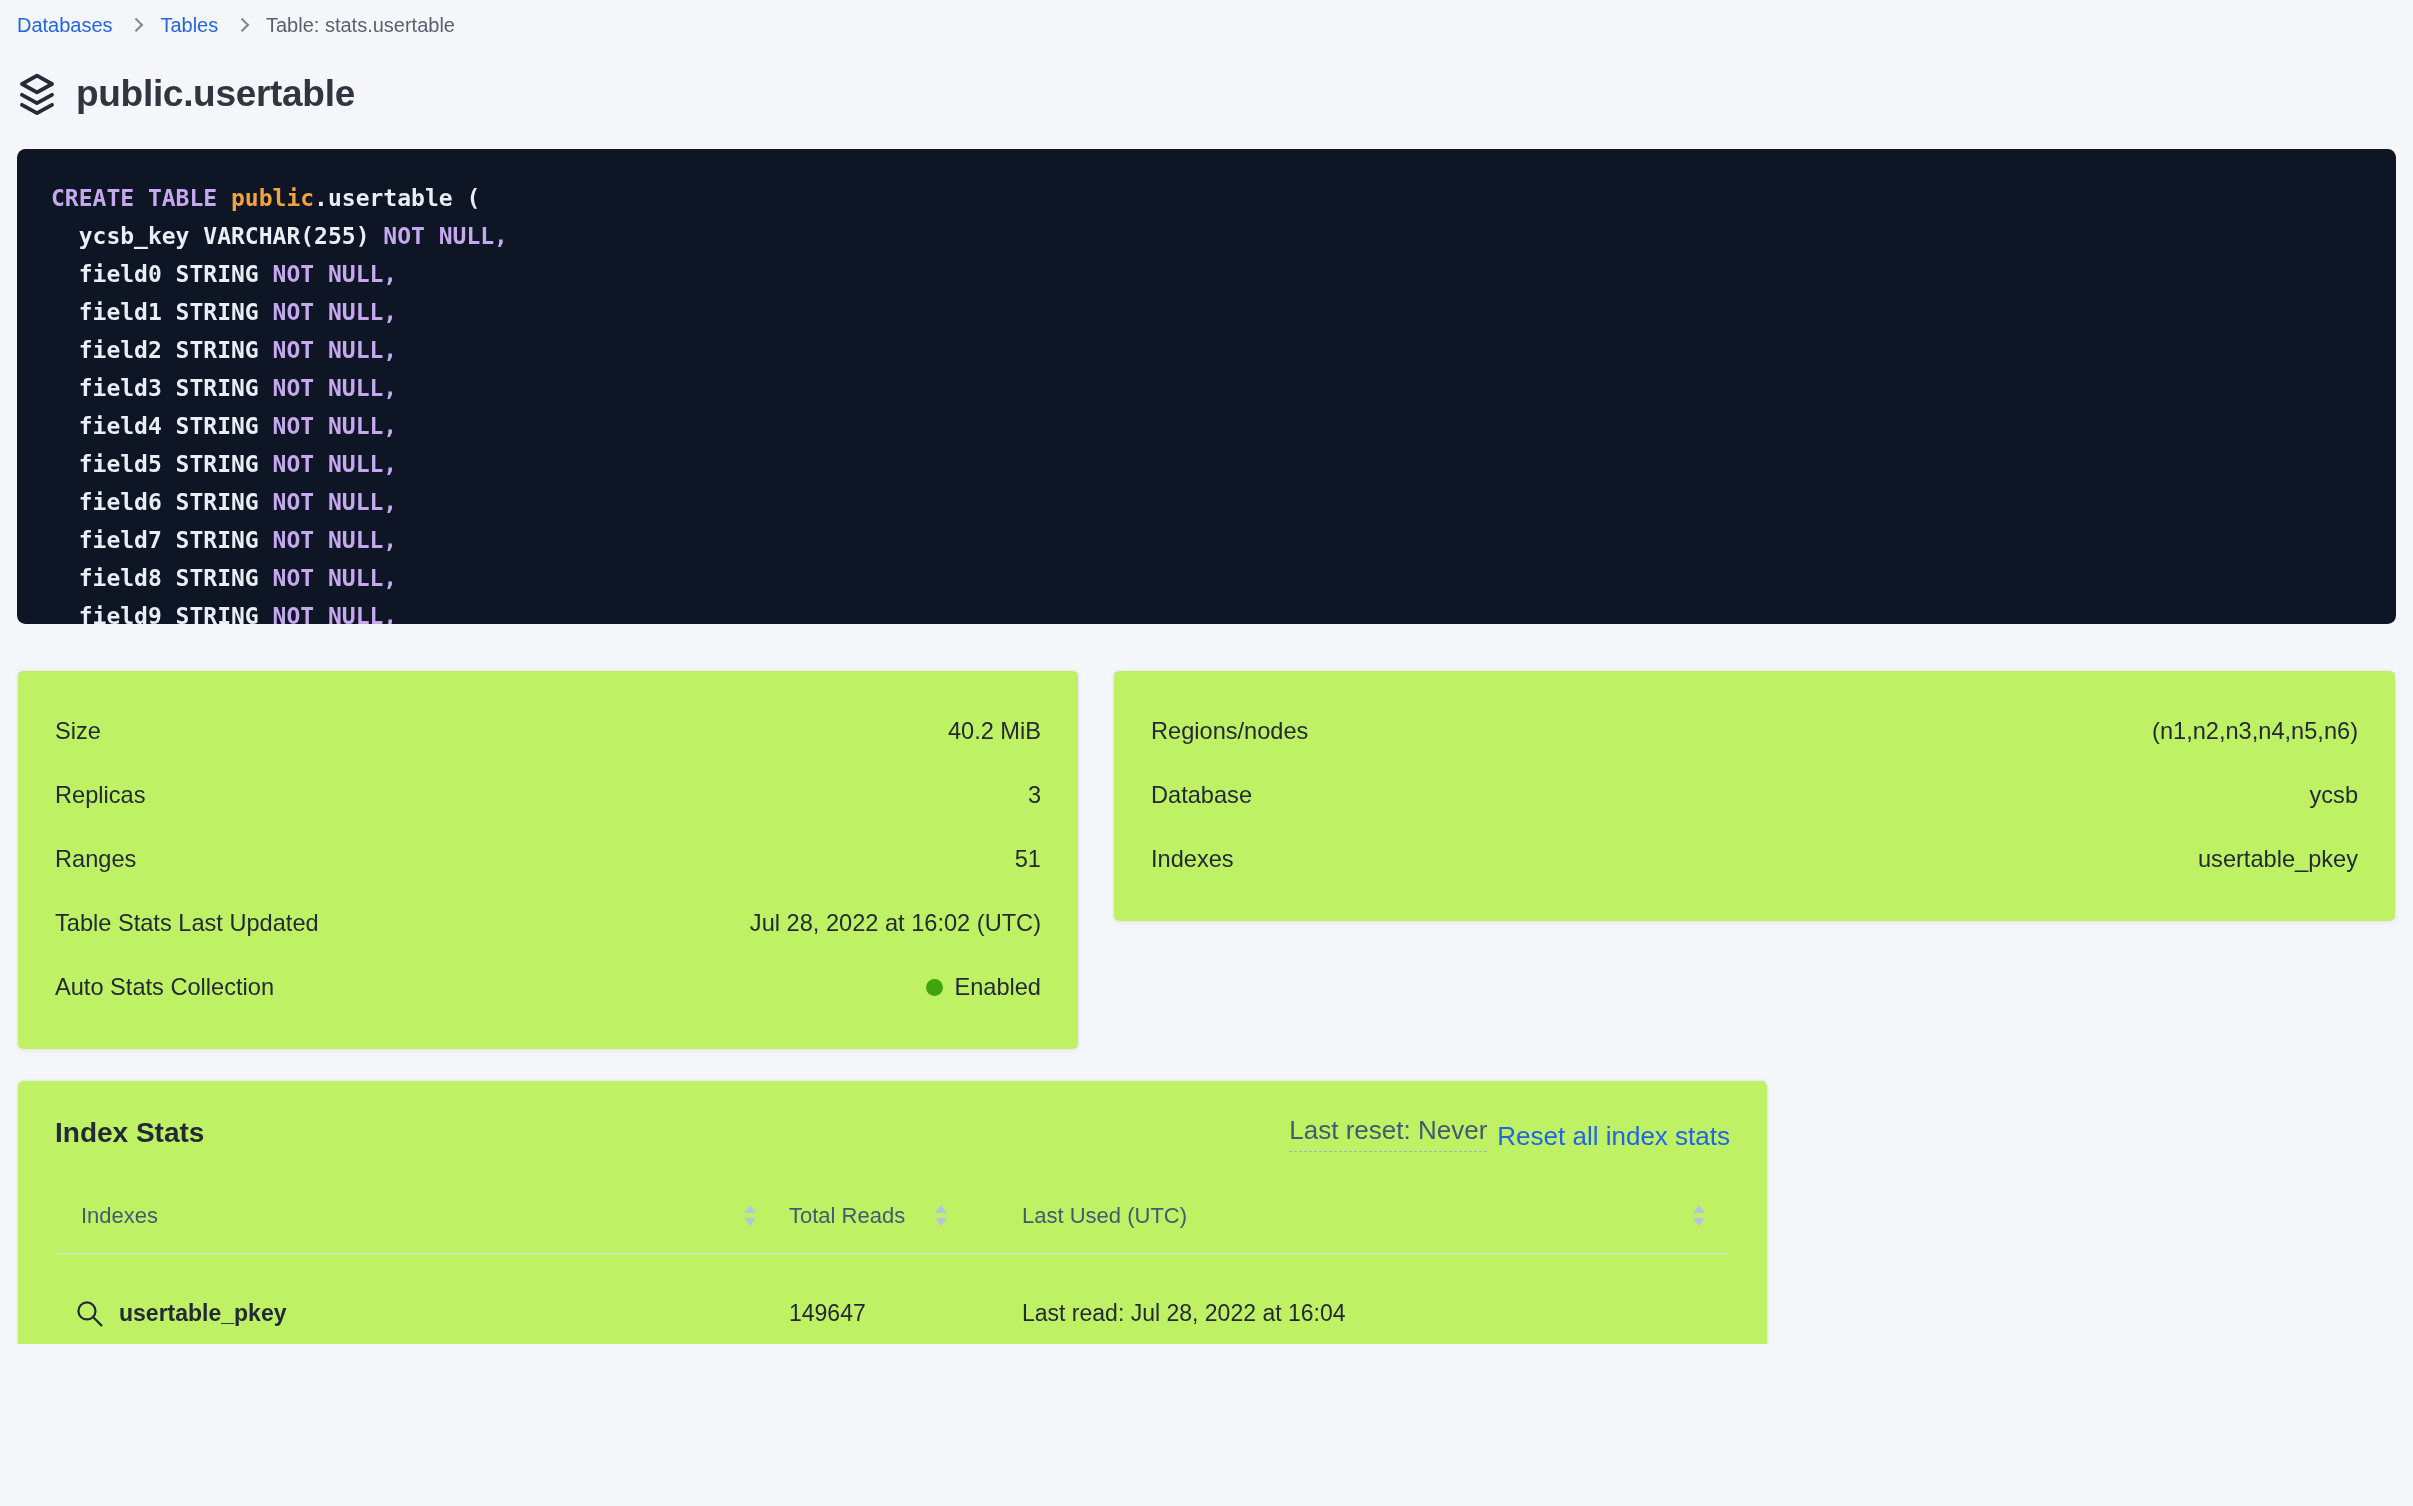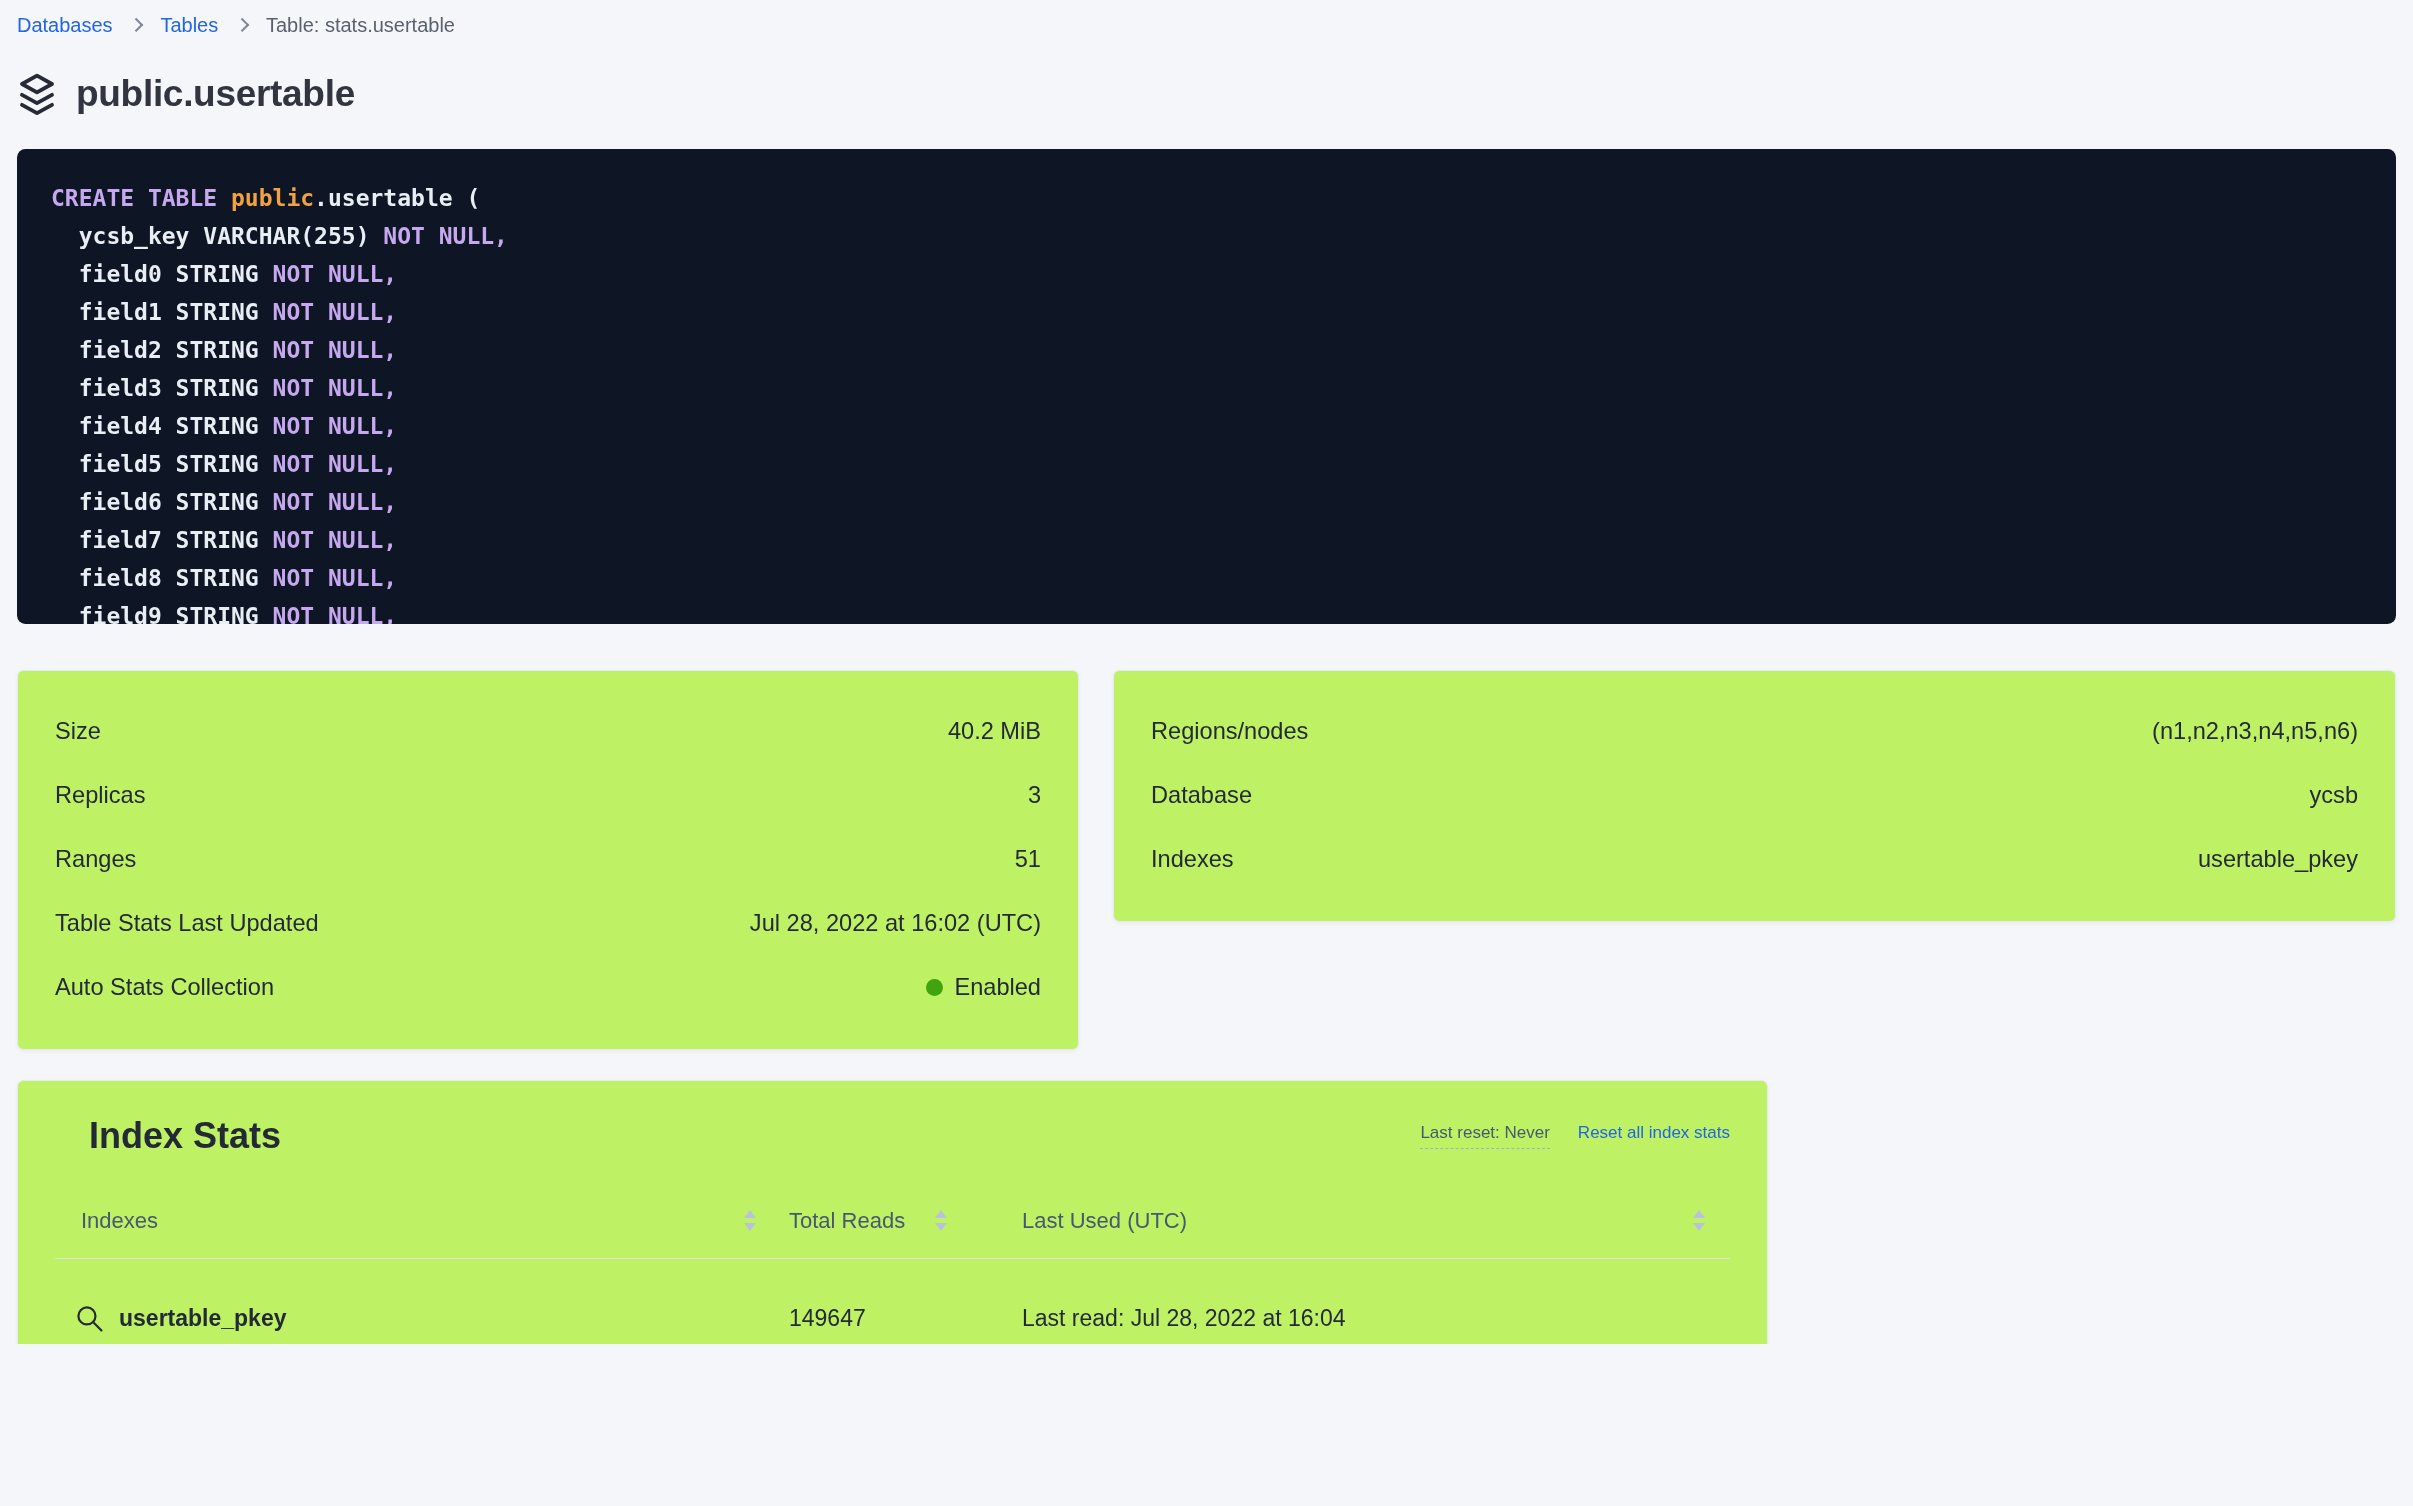--- a/index.html
+++ b/index.html
@@ -47,22 +47,22 @@
   .stats-card.right{flex:1;}
   .stat-row{height:64px;display:flex;align-items:center;justify-content:space-between;font-size:23.6px;}
   .stat-label{color:#242A35;}
   .stat-value{color:#242A35;display:flex;align-items:center;}
   .status-dot{width:17px;height:17px;border-radius:50%;background:var(--status-green,#3FA40D);
         margin-right:11.8px;display:inline-block;}
 
   
   .istats-card{margin-top:30px;width:1751px;height:324px;padding:34px 37px 0;overflow:hidden;}
   .istats-top{display:flex;justify-content:space-between;align-items:center;}
-  .istats-title{font-size:36px;font-weight:700;color:#242A35;margin-left:34px;}
-  .reset-row{display:flex;align-items:flex-start;gap:28px;font-size:17px;}
+  .istats-title{font-size:28px;font-weight:700;color:#242A35;}
+  .reset-row{display:flex;align-items:flex-end;gap:10px;font-size:26px;}
   .last-reset{color:#475872;border-bottom:1.7px dashed #A6B0C3;padding-bottom:5px;}
   .reset-link{color:var(--accent,#2265E2);cursor:pointer;}
 
   .igrid{display:grid;grid-template-columns:708px 229px 1fr;align-items:center;}
   .istats-thead{margin-top:27px;height:74px;color:#475872;font-size:22px;}
   .th{display:flex;align-items:center;}
   .th-indexes{padding-left:26px;justify-content:space-between;padding-right:6.7px;}
   .th-reads{padding-left:26px;}
   .th-reads .sort{margin-left:30px;}
   .th-used{padding-left:30px;justify-content:space-between;padding-right:25px;}

